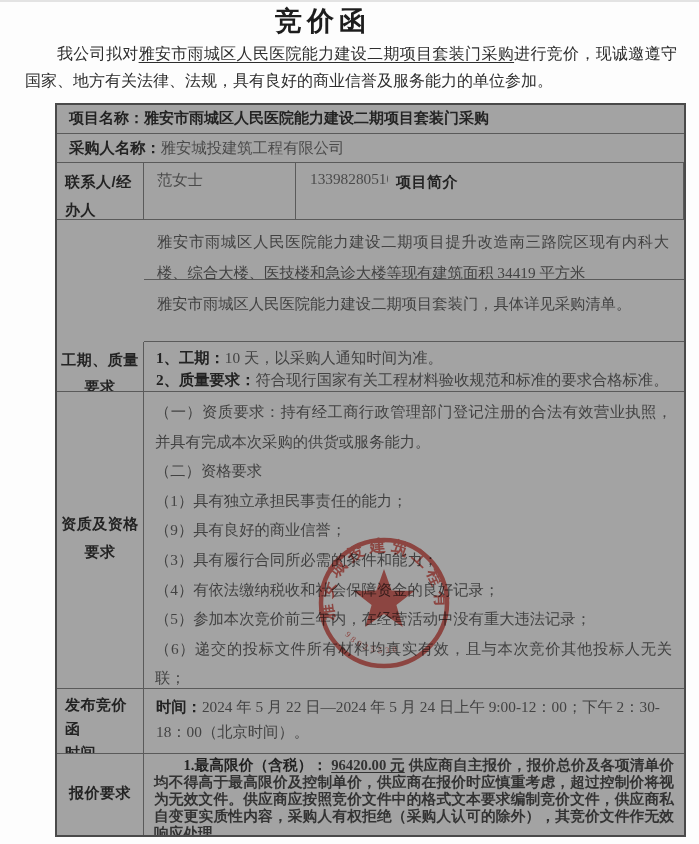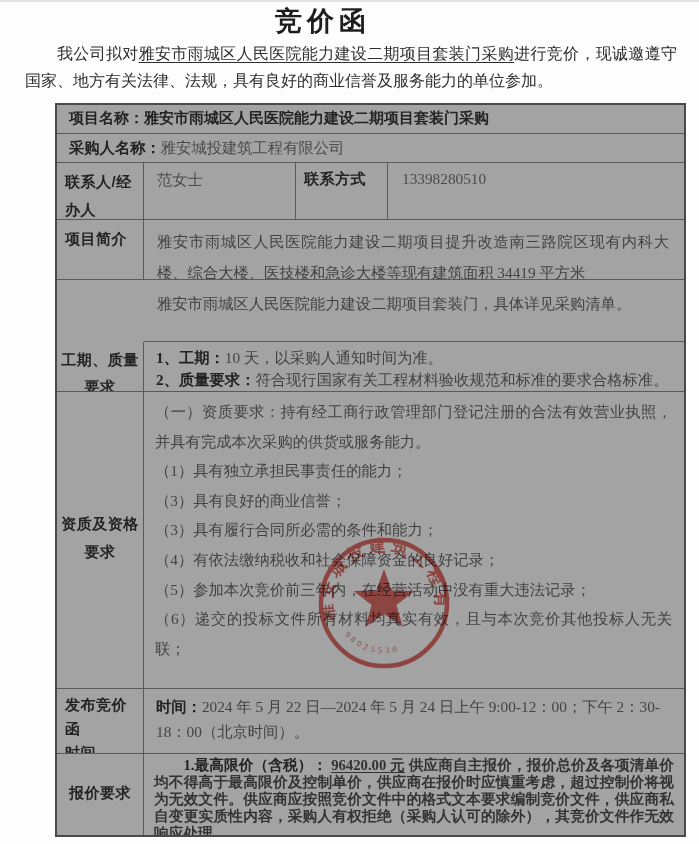--- a/index.html
+++ b/index.html
@@ -83,41 +83,41 @@
 
   <div class="grid">
 
     <div class="cell c-full pad r1"><span class="b">项目名称：</span><span class="b">雅安市雨城区人民医院能力建设二期项目套装门采购</span></div>
 
     <div class="cell c-full pad r2"><span class="b">采购人名称：</span><span class="v">雅安城投建筑工程有限公司</span></div>
 
     <div class="cell lbl lbl-contact">联系人/经
 办人</div>
     <div class="cell cell-name v">范女士</div>
-    <div class="cell lbl lbl-method">联系方式</div>
     <div class="cell cell-phone v no-rb">13398280510</div>
 
     <div class="cell lbl lbl-overview">项目简介</div>
     <div class="cell c-body cell-overview">雅安市雨城区人民医院能力建设二期项目提升改造南三路院区现有内科大楼、综合大楼、医技楼和急诊大楼等现有建筑面积 34419 平方米</div>
 
     <div class="cell c-body cell-scope">雅安市雨城区人民医院能力建设二期项目套装门，具体详见采购清单。</div>
 
     <div class="cell lbl lbl-schedule">工期、质量
 要求</div>
     <div class="cell c-body cell-schedule">
       <div><span class="bb">1、工期：</span><span>10 天，以采购人通知时间为准。</span></div>
       <div><span class="bb">2、质量要求：</span><span>符合现行国家有关工程材料验收规范和标准的要求合格标准。</span></div>
     </div>
 
     <div class="cell lbl lbl-center">资质及资格
 要求</div>
     <div class="cell c-body cell-qual">
       <p>（一）资质要求：持有经工商行政管理部门登记注册的合法有效营业执照，并具有完成本次采购的供货或服务能力。</p>
+      <p>（二）资格要求</p>
       <p>（1）具有独立承担民事责任的能力；</p>
-      <p>（3）具有良好的商业信誉；</p>
+      <p>（9）具有良好的商业信誉；</p>
       <p>（3）具有履行合同所必需的条件和能力；</p>
       <p>（4）有依法缴纳税收和社会保障资金的良好记录；</p>
       <p>（5）参加本次竞价前三年内，在经营活动中没有重大违法记录；</p>
       <p>（6）递交的投标文件所有材料均真实有效，且与本次竞价其他投标人无关联；</p>
 
     </div>
 
     <div class="cell lbl lbl-announce">发布竞价函
 时间</div>
     <div class="cell c-body cell-announce"><span class="bb">时间：</span><span>2024 年 5 月 22 日—2024 年 5 月 24 日上午 9:00-12：00；下午 2：30-18：00（北京时间）。</span></div>

